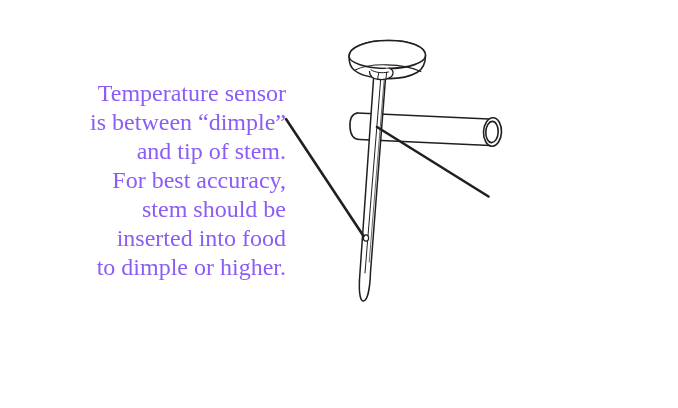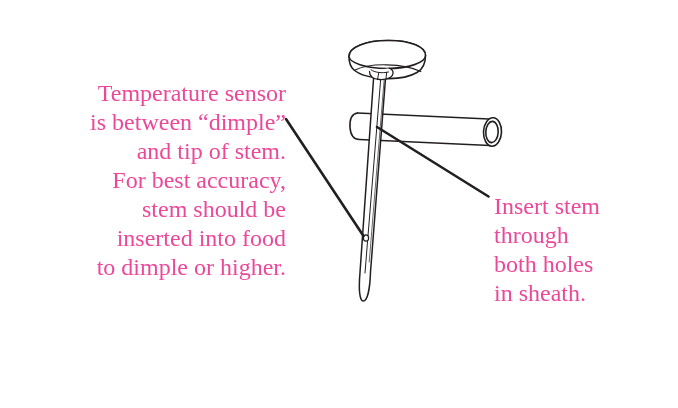--- a/index.html
+++ b/index.html
@@ -10,21 +10,21 @@
   #page {
     position: relative;
     width: 678px;
     height: 408px;
     background: #ffffff;
     overflow: hidden;
     font-family: "Liberation Serif", "DejaVu Serif", serif;
   }
   .callout {
     position: absolute;
-    color: #ec4899;
+    color: #8b5cf6;
     font-size: 24px;
     line-height: 29px;
     white-space: pre-line;
     font-weight: 400;
   }
   #callout-left {
     left: 18px;
     top: 79px;
     width: 268px;
     text-align: right;
@@ -119,18 +119,14 @@
   </svg>
 
   <div class="callout" id="callout-left">Temperature sensor
 is between “dimple”
 and tip of stem.
 For best accuracy,
 stem should be
 inserted into food
 to dimple or higher.</div>
 
-  <div class="callout" id="callout-right">Insert stem
-through
-both holes
-in sheath.</div>
 
 </div>
 
 </body></html>

